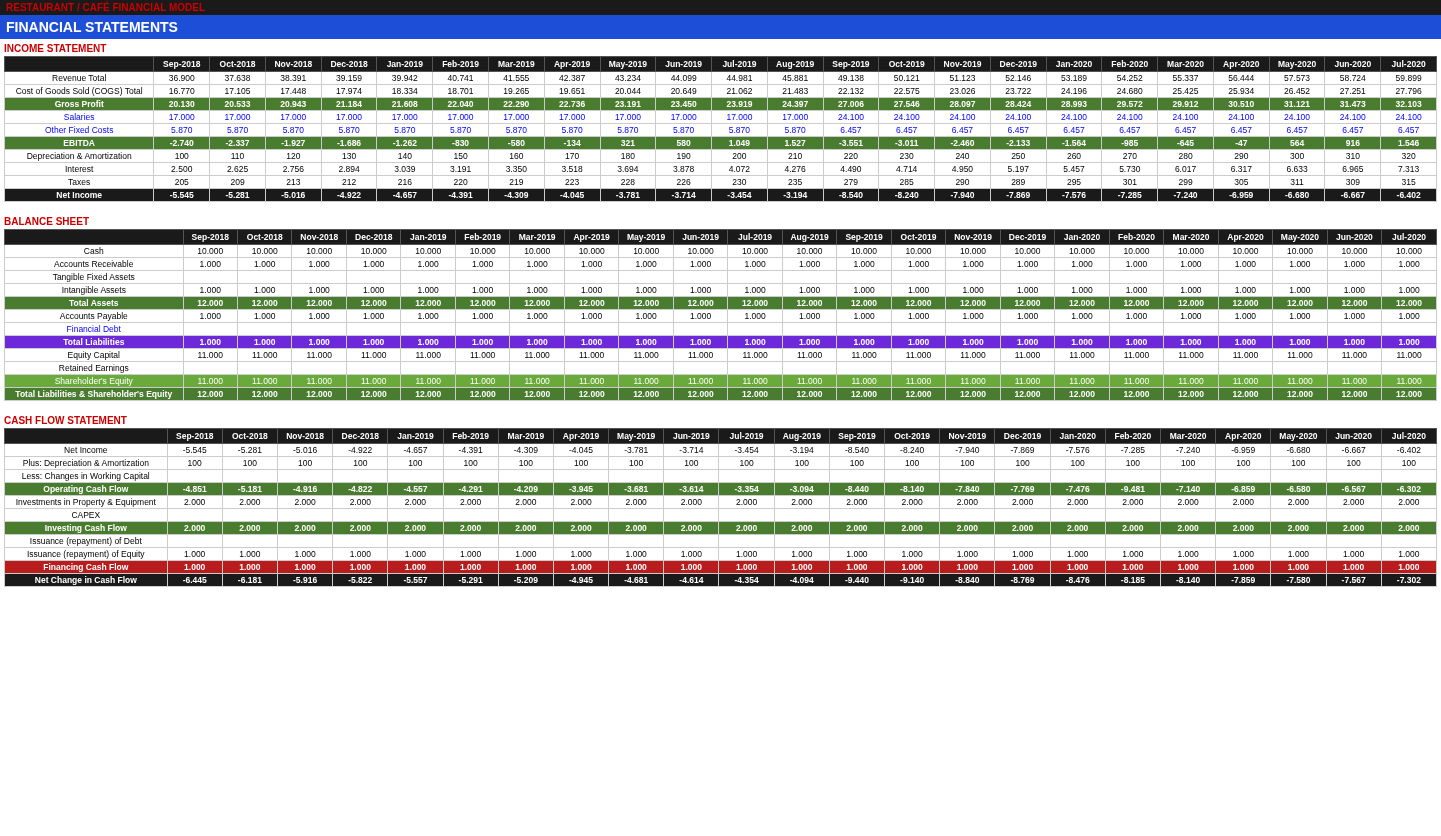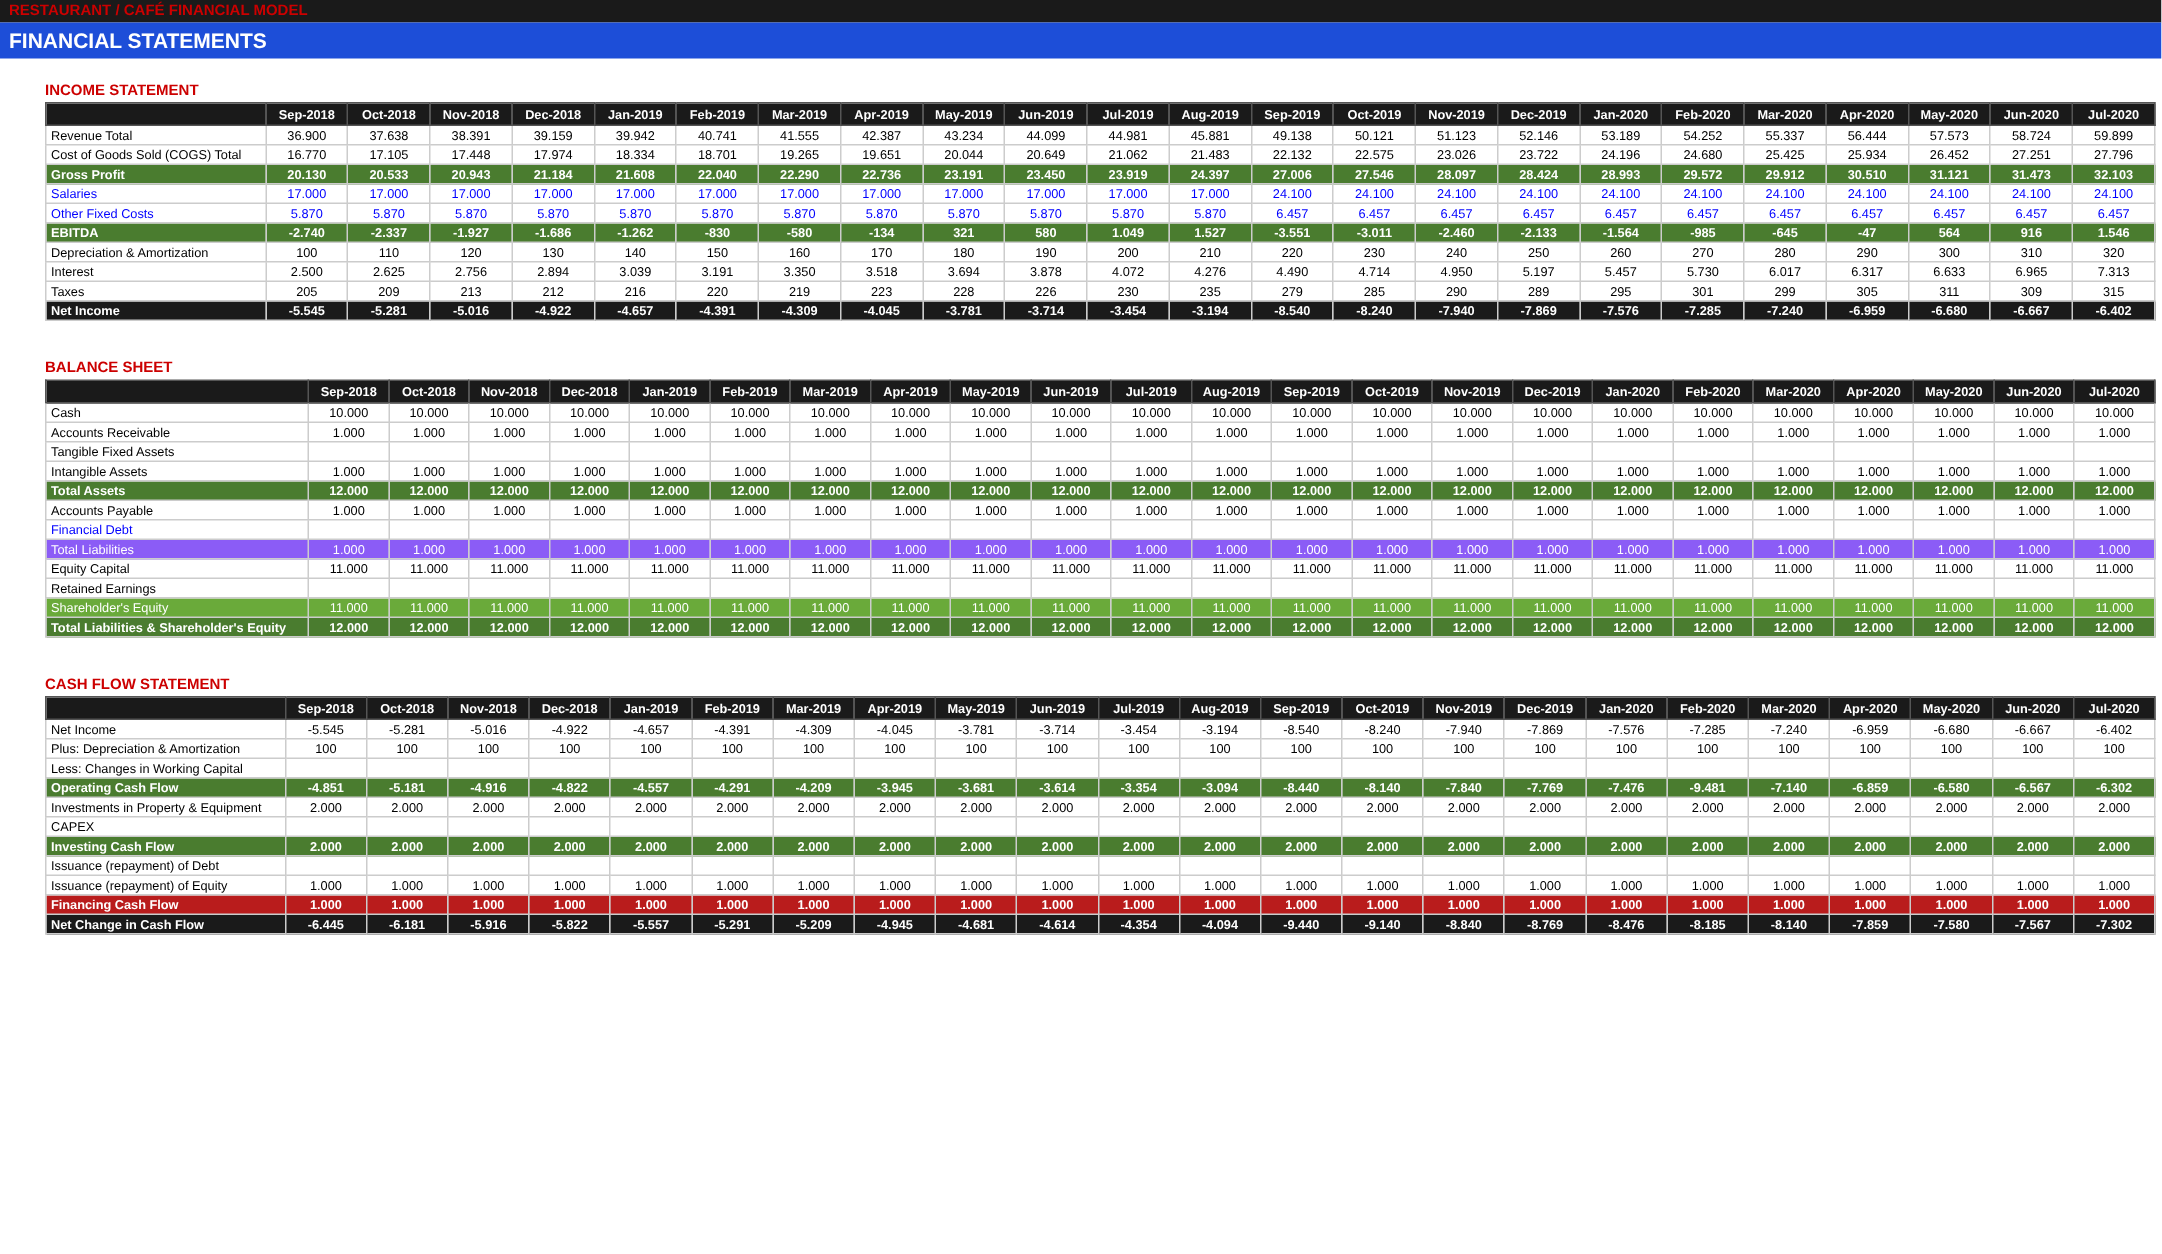--- a/index.html
+++ b/index.html
@@ -21,22 +21,21 @@
     .header {
       background: #1d4ed8;
       padding: 4px 6px;
     }
     .header h1 {
       color: #fff;
       font-size: 14px;
       font-weight: bold;
     }
     .section {
-      padding: 16px 4px 2px 4px;
-      margin-left: 26px;
+      padding: 4px 4px 2px 4px;
     }
     .section-title {
       color: #c00;
       font-weight: bold;
       font-size: 10px;
       margin-bottom: 2px;
     }
     table {
       border-collapse: collapse;
       width: 100%;
@@ -51,21 +50,21 @@
       border: 1px solid #555;
       white-space: nowrap;
     }
     td {
       padding: 1px 3px;
       border: 1px solid #ccc;
       text-align: center;
       white-space: nowrap;
     }
     td.label-cell {
-      text-align: left;
+      text-align: center;
       min-width: 130px;
     }
     .row-net-income {
       background: #1a1a1a;
       color: #fff;
       font-weight: bold;
     }
     .row-ebitda {
       background: #4a7c2f;
       color: #fff;
@@ -98,23 +97,23 @@
       background: #1a1a1a;
       color: #fff;
       font-weight: bold;
     }
     .row-total-assets {
       background: #4a7c2f;
       color: #fff;
       font-weight: bold;
     }
     .row-total-liabilities {
-      background: #8b5cf6;
-      color: #fff;
-      font-weight: normal;
+      background: #6d28d9;
+      color: #fff;
+      font-weight: bold;
     }
     .row-shareholder {
       background: #6aaa3a;
       color: #fff;
       font-weight: normal;
     }
     .row-total-liab-equity {
       background: #4a7c2f;
       color: #fff;
       font-weight: bold;

